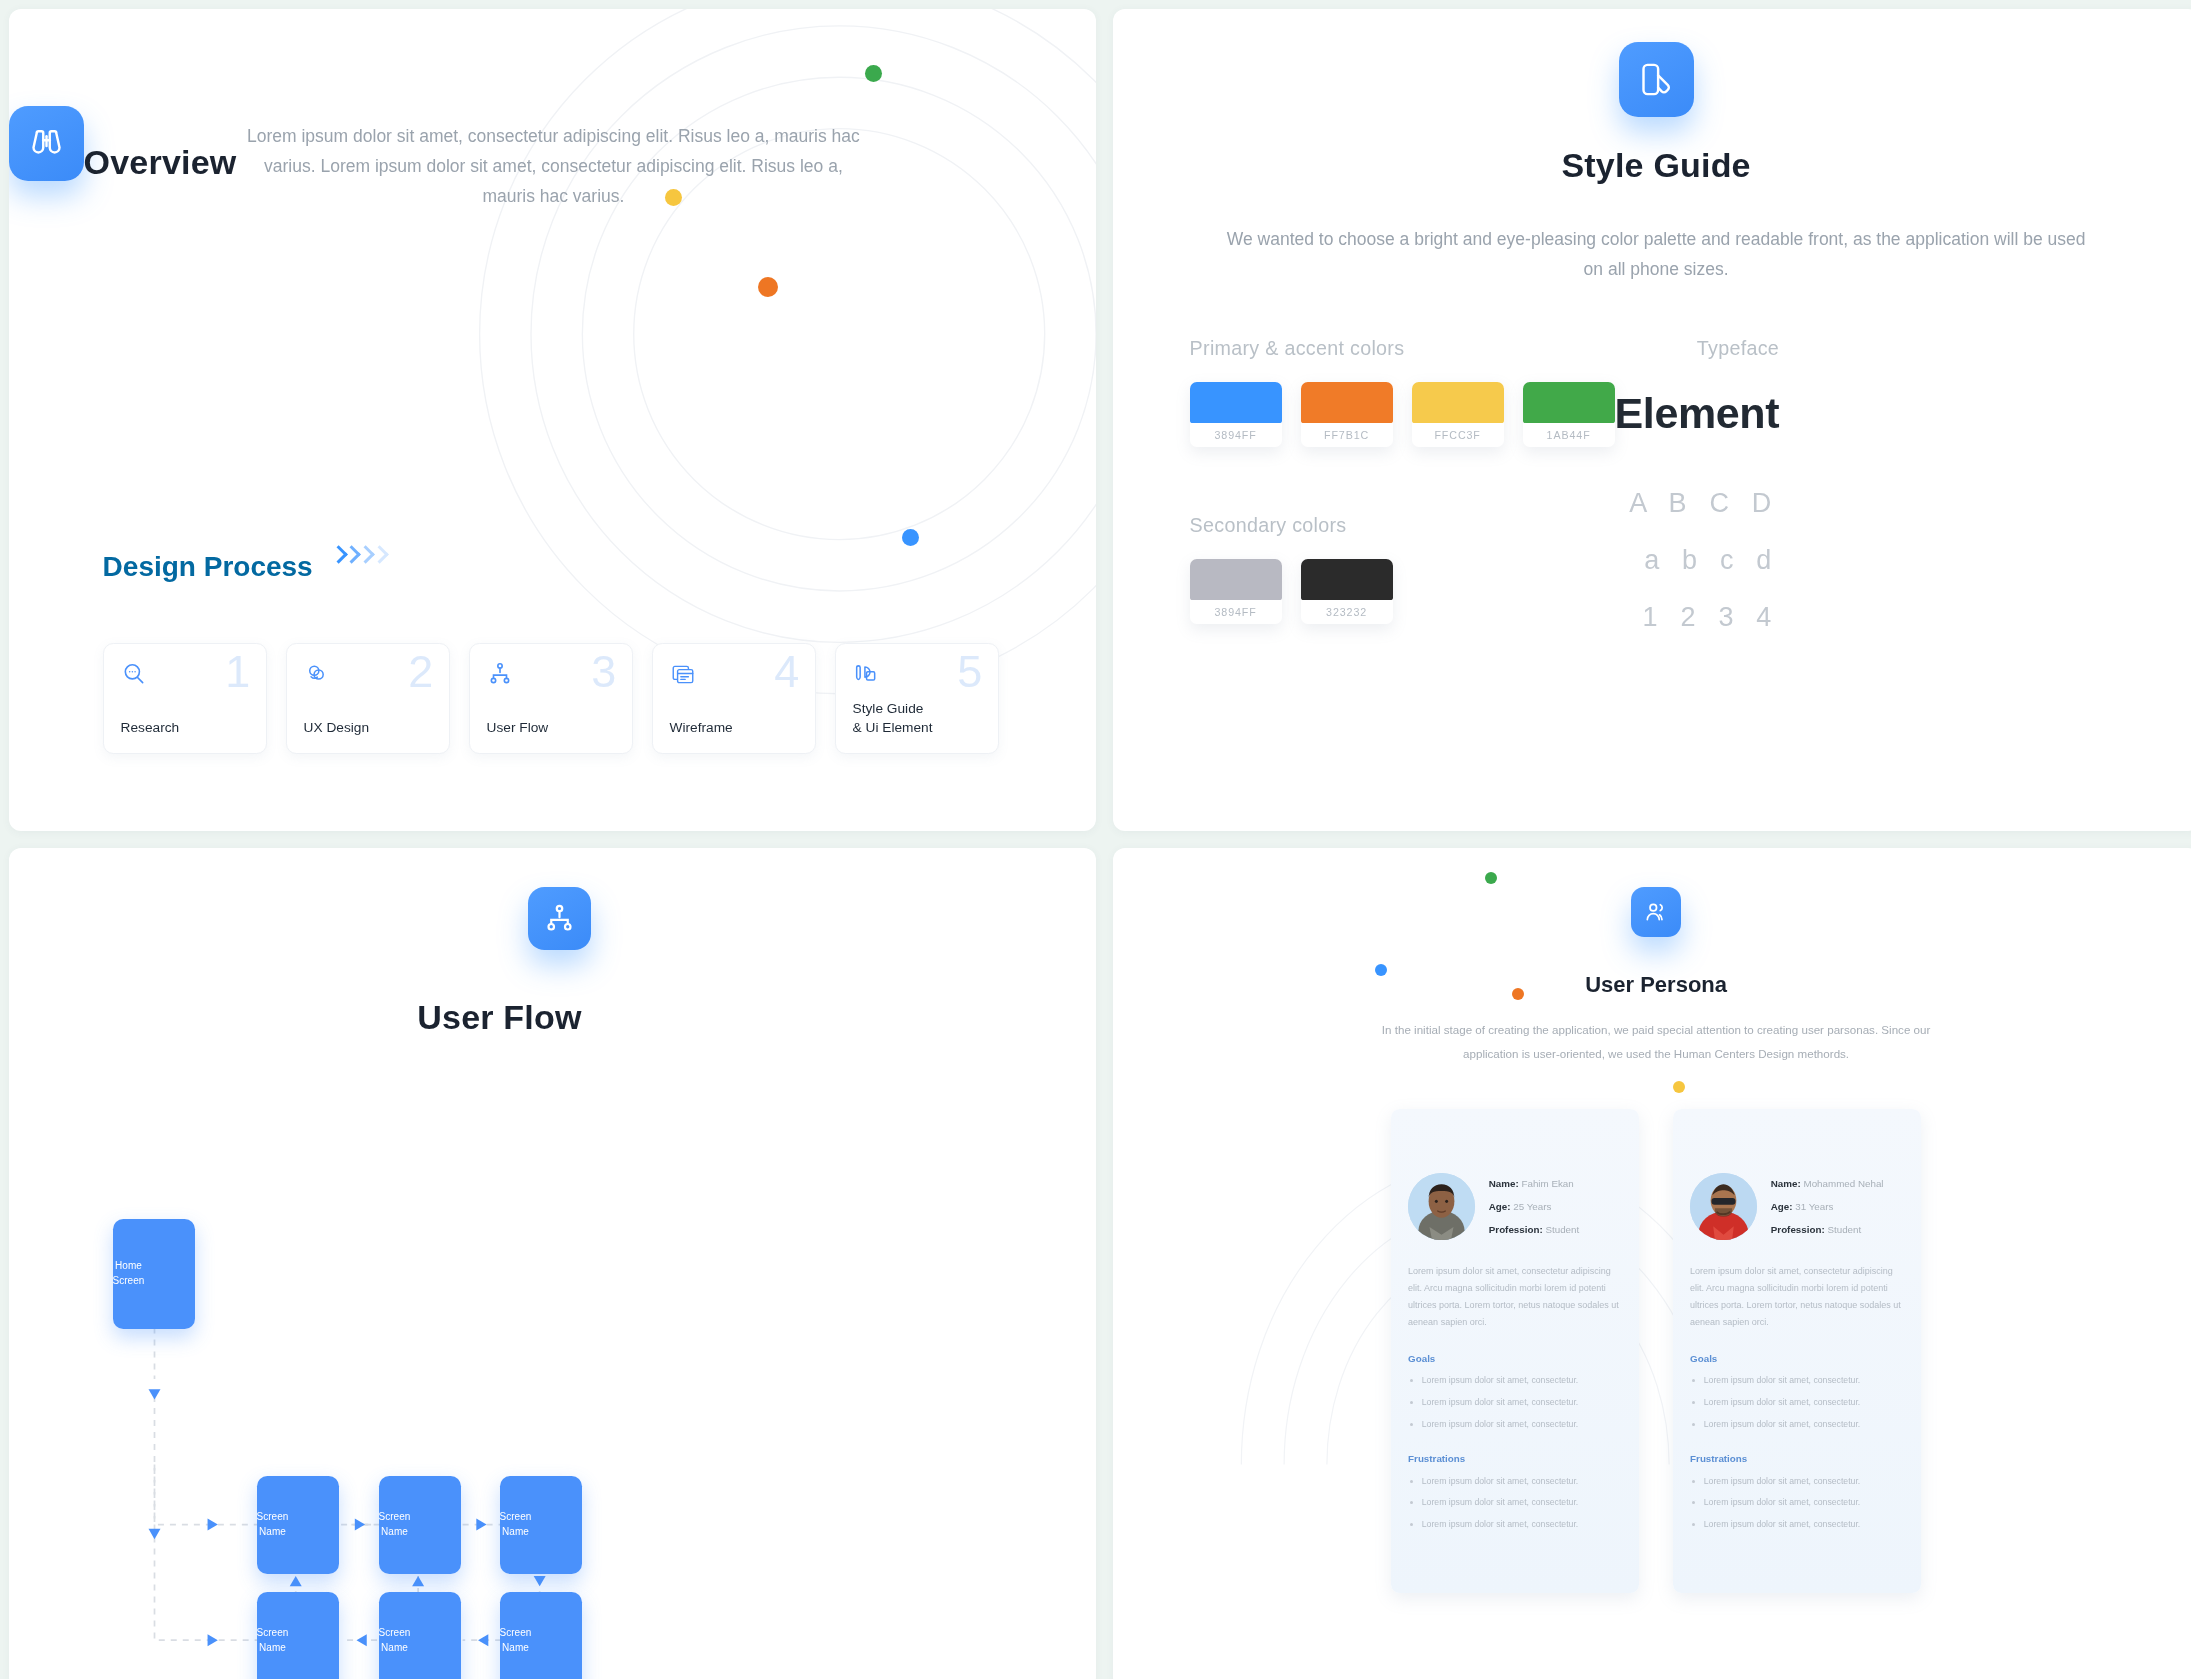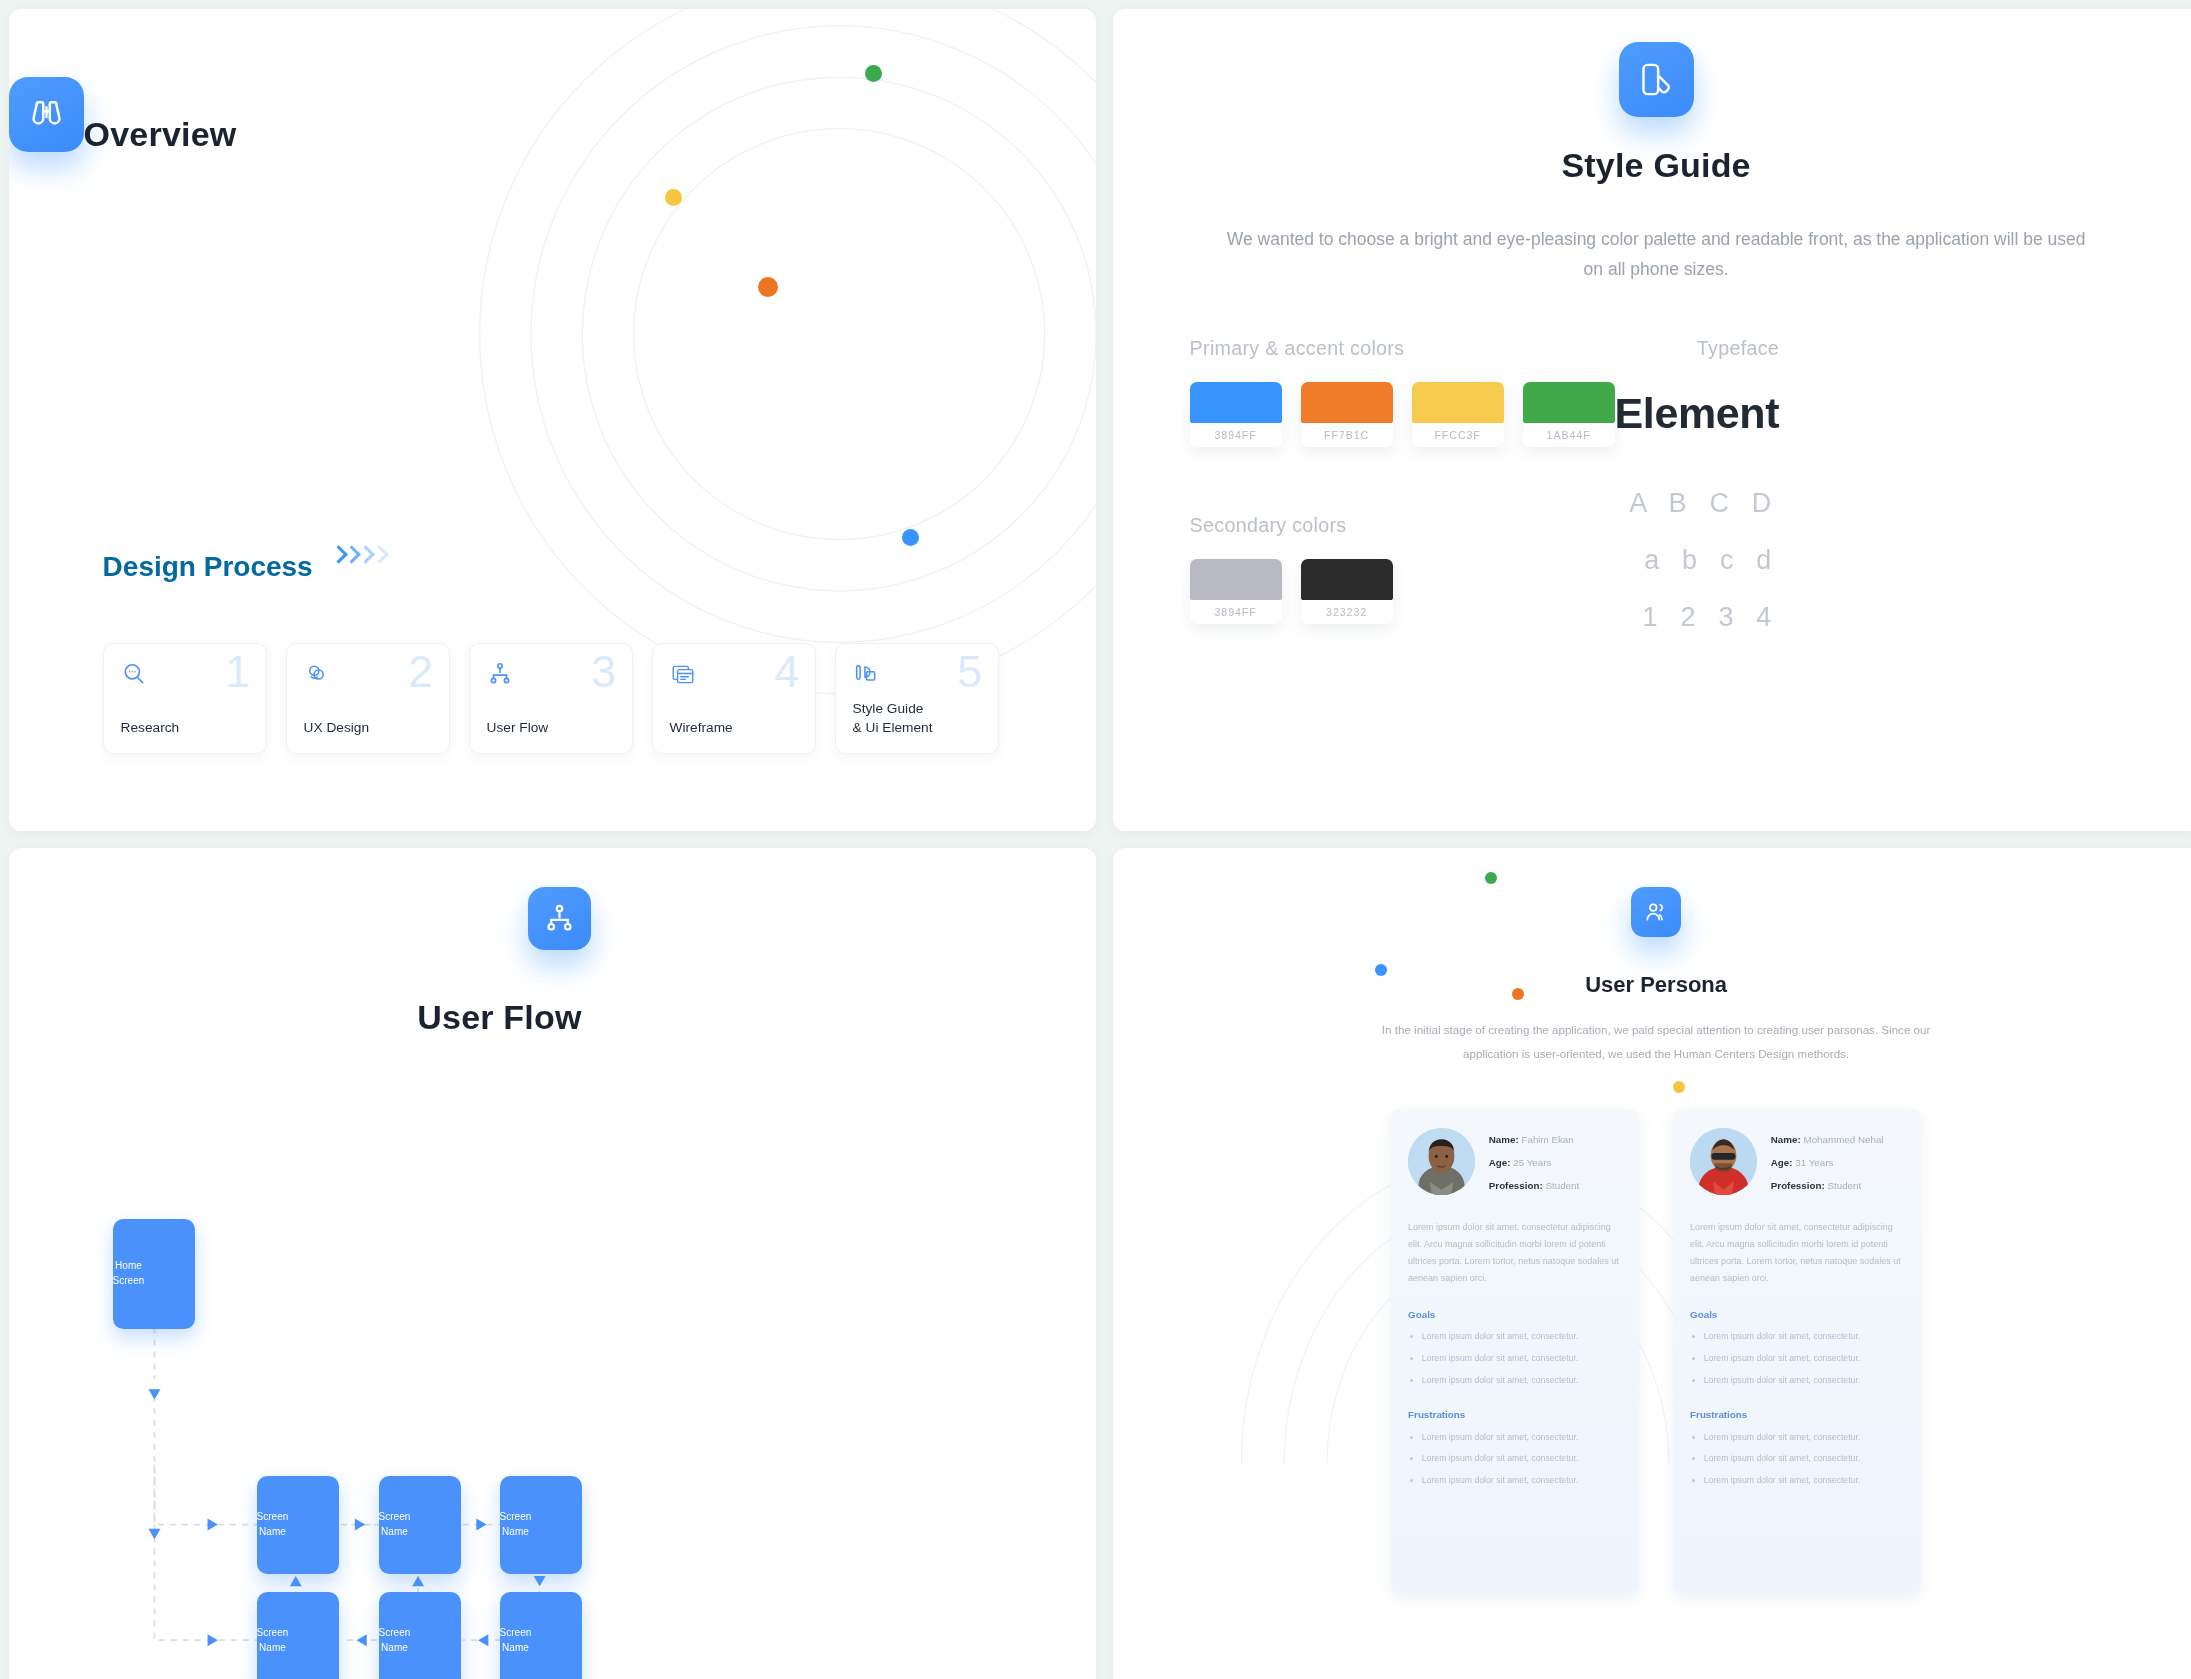--- a/index.html
+++ b/index.html
@@ -167,21 +167,21 @@
     position: absolute; left: 50%; transform: translateX(-50%); top: 261px;
     display: flex; gap: 34px; z-index: 3;
   }
   .persona-card {
     width: 248px; height: 484px;
     background: linear-gradient(180deg,#f4f8fd 0%,#eef5fc 100%);
     border-radius: 8.6px;
     box-shadow: 0 5.1px 17px rgba(130,150,175,.14);
     padding: 19px 17px;
   }
-  .persona-head { display: flex; gap: 13.7px; align-items: flex-start; }
+  .persona-head { display: flex; gap: 13.7px; align-items: center; margin-top: 44px; }
   .avatar {
     width: 67px; height: 67px; border-radius: 50%;
     background: #bdd9f2; overflow: hidden; position: relative; flex: 0 0 67px;
   }
   .pmeta { font-size: 9.8px; line-height: 2.35; color:#a8b0b8; }
   .pmeta b { color:#2b333c; font-weight: 700; }
   .pbody { font-size: 9px; line-height: 1.9; color:#b4bcc5; margin-top: 22px; }
   .psec-title { font-size: 9.8px; font-weight:700; color:#5b8fd4; margin-top: 22px; }
   .plist { list-style:none; margin-top: 10.3px; }
   .plist li {
@@ -218,20 +218,21 @@
       <div class="hero">
         <div class="app-icon">
           <svg viewBox="0 0 24 24" fill="none" stroke="#fff" stroke-width="1.5" stroke-linecap="round" stroke-linejoin="round">
             <path d="M9 4.5h-2a1 1 0 0 0-1 1l-2 9a3 3 0 0 0 6 0v-9a1 1 0 0 0-1-1z"></path>
             <path d="M15 4.5h2a1 1 0 0 1 1 1l2 9a3 3 0 0 1-6 0v-9a1 1 0 0 1 1-1z"></path>
             <path d="M10 10h4"></path>
             <path d="M12 7.5v6"></path>
           </svg>
         </div>
         <h1 class="title">Overview</h1>
+        <p class="body-text">Lorem ipsum dolor sit amet, consectetur adipiscing elit. Risus leo a, mauris hac varius. Lorem ipsum dolor sit amet, consectetur adipiscing elit. Risus leo a, mauris hac varius.</p>
       </div>
 
       <div class="dp-head">
         <span class="lbl">Design Process</span>
         <span class="chev-group">
           <span></span>
             <span></span>
             <span></span>
             <span></span>
         </span>

